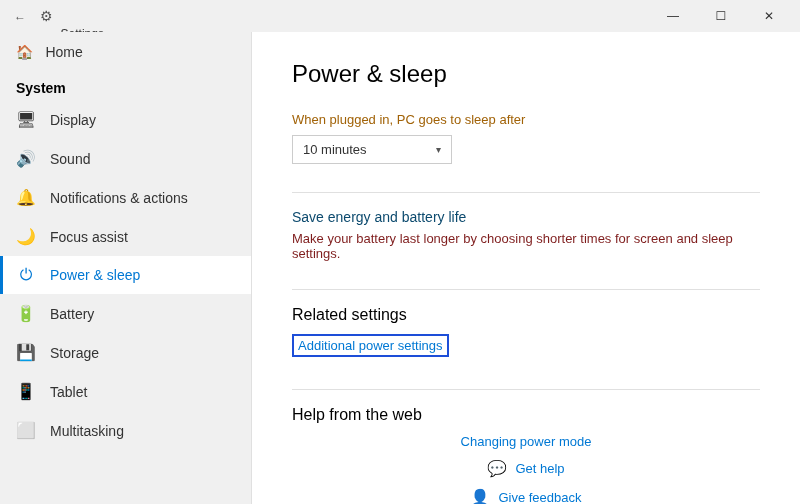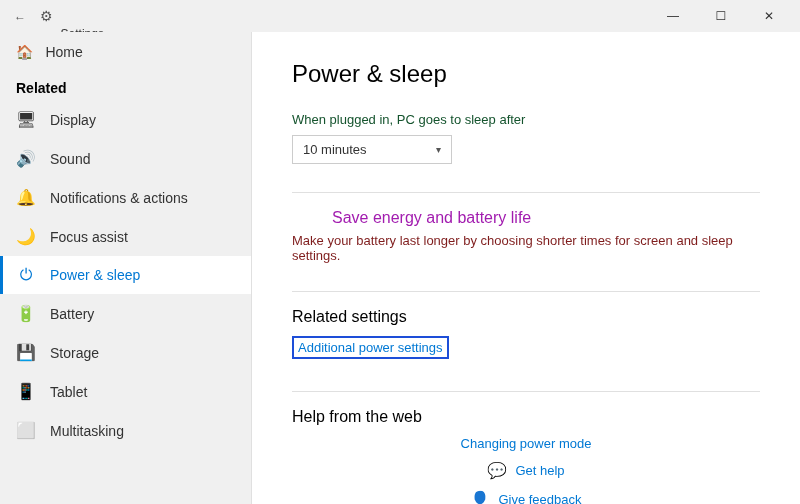--- a/index.html
+++ b/index.html
@@ -59,32 +59,32 @@
       background: #fff; border-left: 3px solid #0078d4; color: #0078d4;
       padding-left: 13px;
     }
     .sidebar-item .item-icon { font-size: 16px; width: 20px; text-align: center; flex-shrink: 0; }
 
     
     .content { flex: 1; overflow-y: auto; padding: 28px 40px; background: #fff; }
     .content-title { font-size: 24px; font-weight: 300; color: #000; margin-bottom: 24px; }
 
     .setting-section { margin-bottom: 28px; }
-    .setting-label { font-size: 13px; color: #14532d; margin-bottom: 8px; }
+    .setting-label { font-size: 13px; color: #a16207; margin-bottom: 8px; }
 
     .dropdown {
       display: flex; align-items: center; gap: 8px;
       border: 1px solid #ccc; padding: 6px 10px; width: 160px; cursor: pointer;
       background: #fff; font-size: 13px; color: #333; position: relative;
     }
     .dropdown-arrow { margin-left: auto; font-size: 10px; color: #555; }
 
     .divider { height: 1px; background: #e0e0e0; margin: 16px 0; }
 
-    .section-heading { font-size: 16px; font-weight: 400; color: #a21caf; margin-bottom: 6px; margin-left: 40px; }
+    .section-heading { font-size: 14px; font-weight: 400; color: #0c4a6e; margin-bottom: 6px; }
     .section-desc { font-size: 13px; color: #7f1d1d; margin-bottom: 4px; }
 
     .related-settings-title { font-size: 16px; font-weight: 400; color: #000; margin-bottom: 10px; }
     .link-boxed {
       display: inline-block; color: #0078d4; font-size: 13px;
       border: 2px solid #1d4ed8; padding: 2px 4px; cursor: pointer; text-decoration: none;
       margin-bottom: 4px;
     }
 
     .help-title { font-size: 16px; font-weight: 400; color: #000; margin-bottom: 10px; }
@@ -122,21 +122,21 @@
 
 <div class="main-layout">
 
   <div class="sidebar">
     <div class="sidebar-home">
       <span>🏠</span>
       <span>Home</span>
     </div>
 
 
-    <div class="sidebar-section-label">Related</div>
+    <div class="sidebar-section-label">System</div>
 
     <div class="sidebar-item">
       <span class="item-icon">🖥</span>
       <span>Display</span>
     </div>
 
     <div class="sidebar-item">
       <span class="item-icon">🔊</span>
       <span>Sound</span>
     </div>

